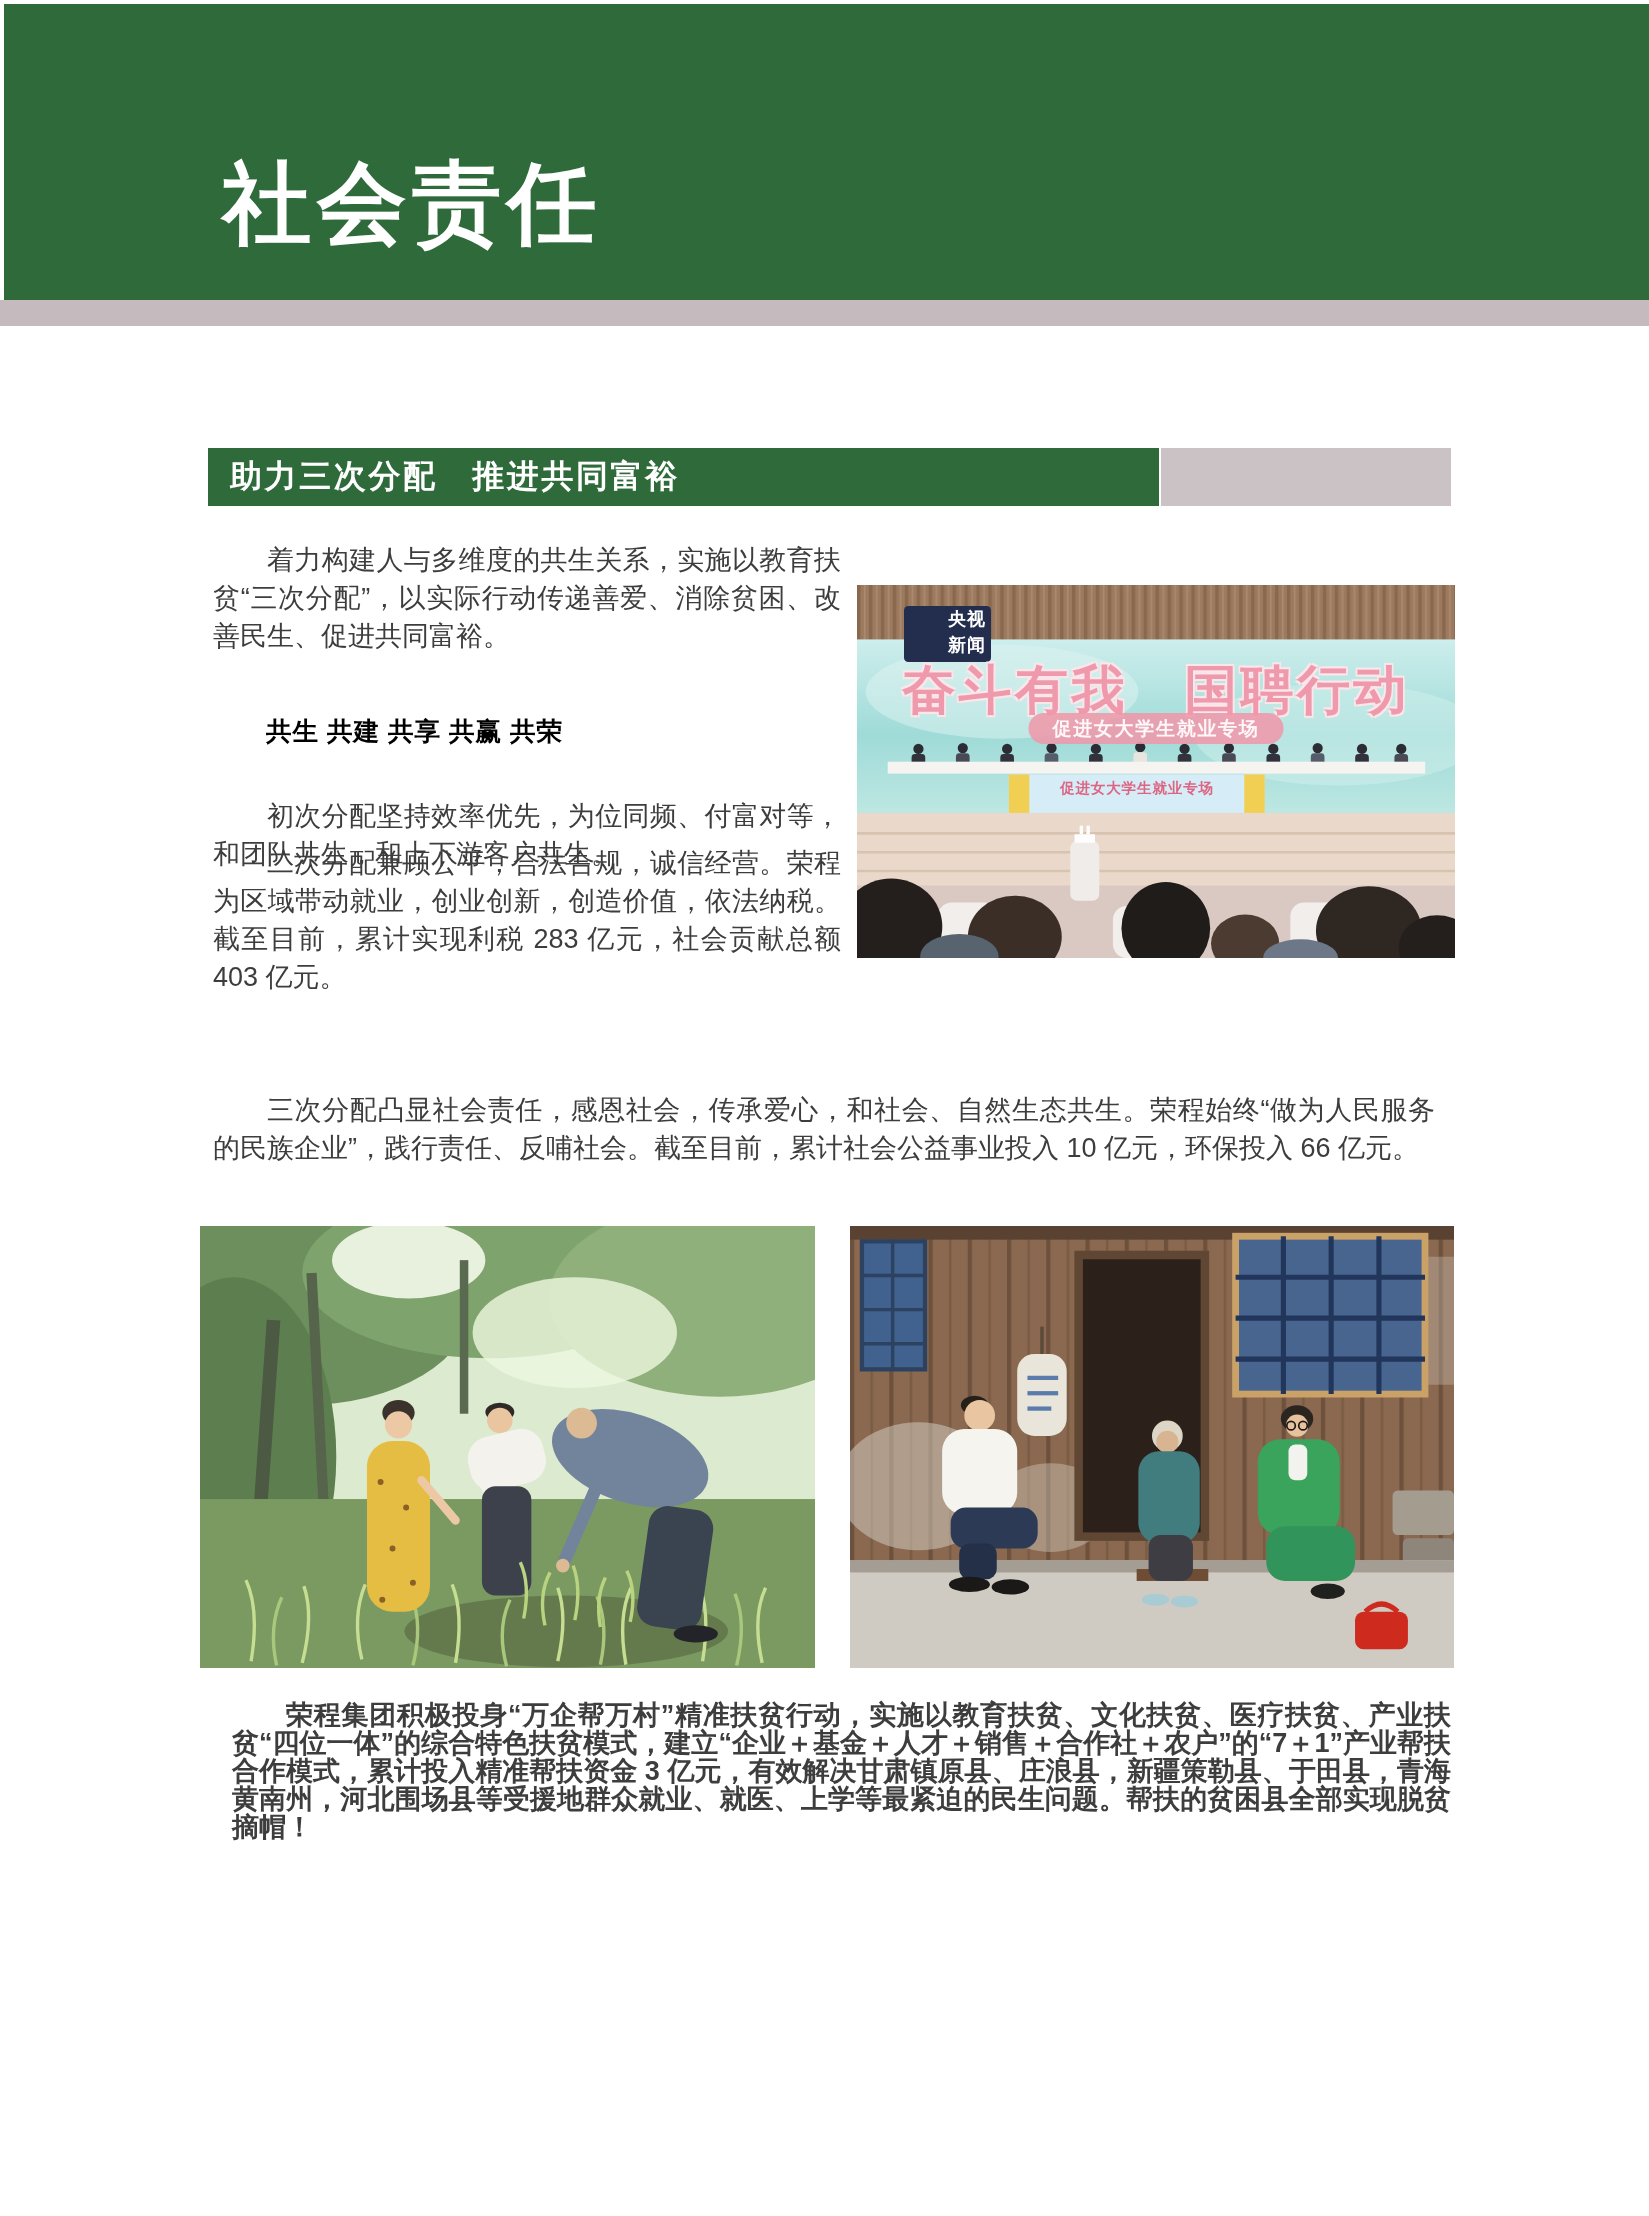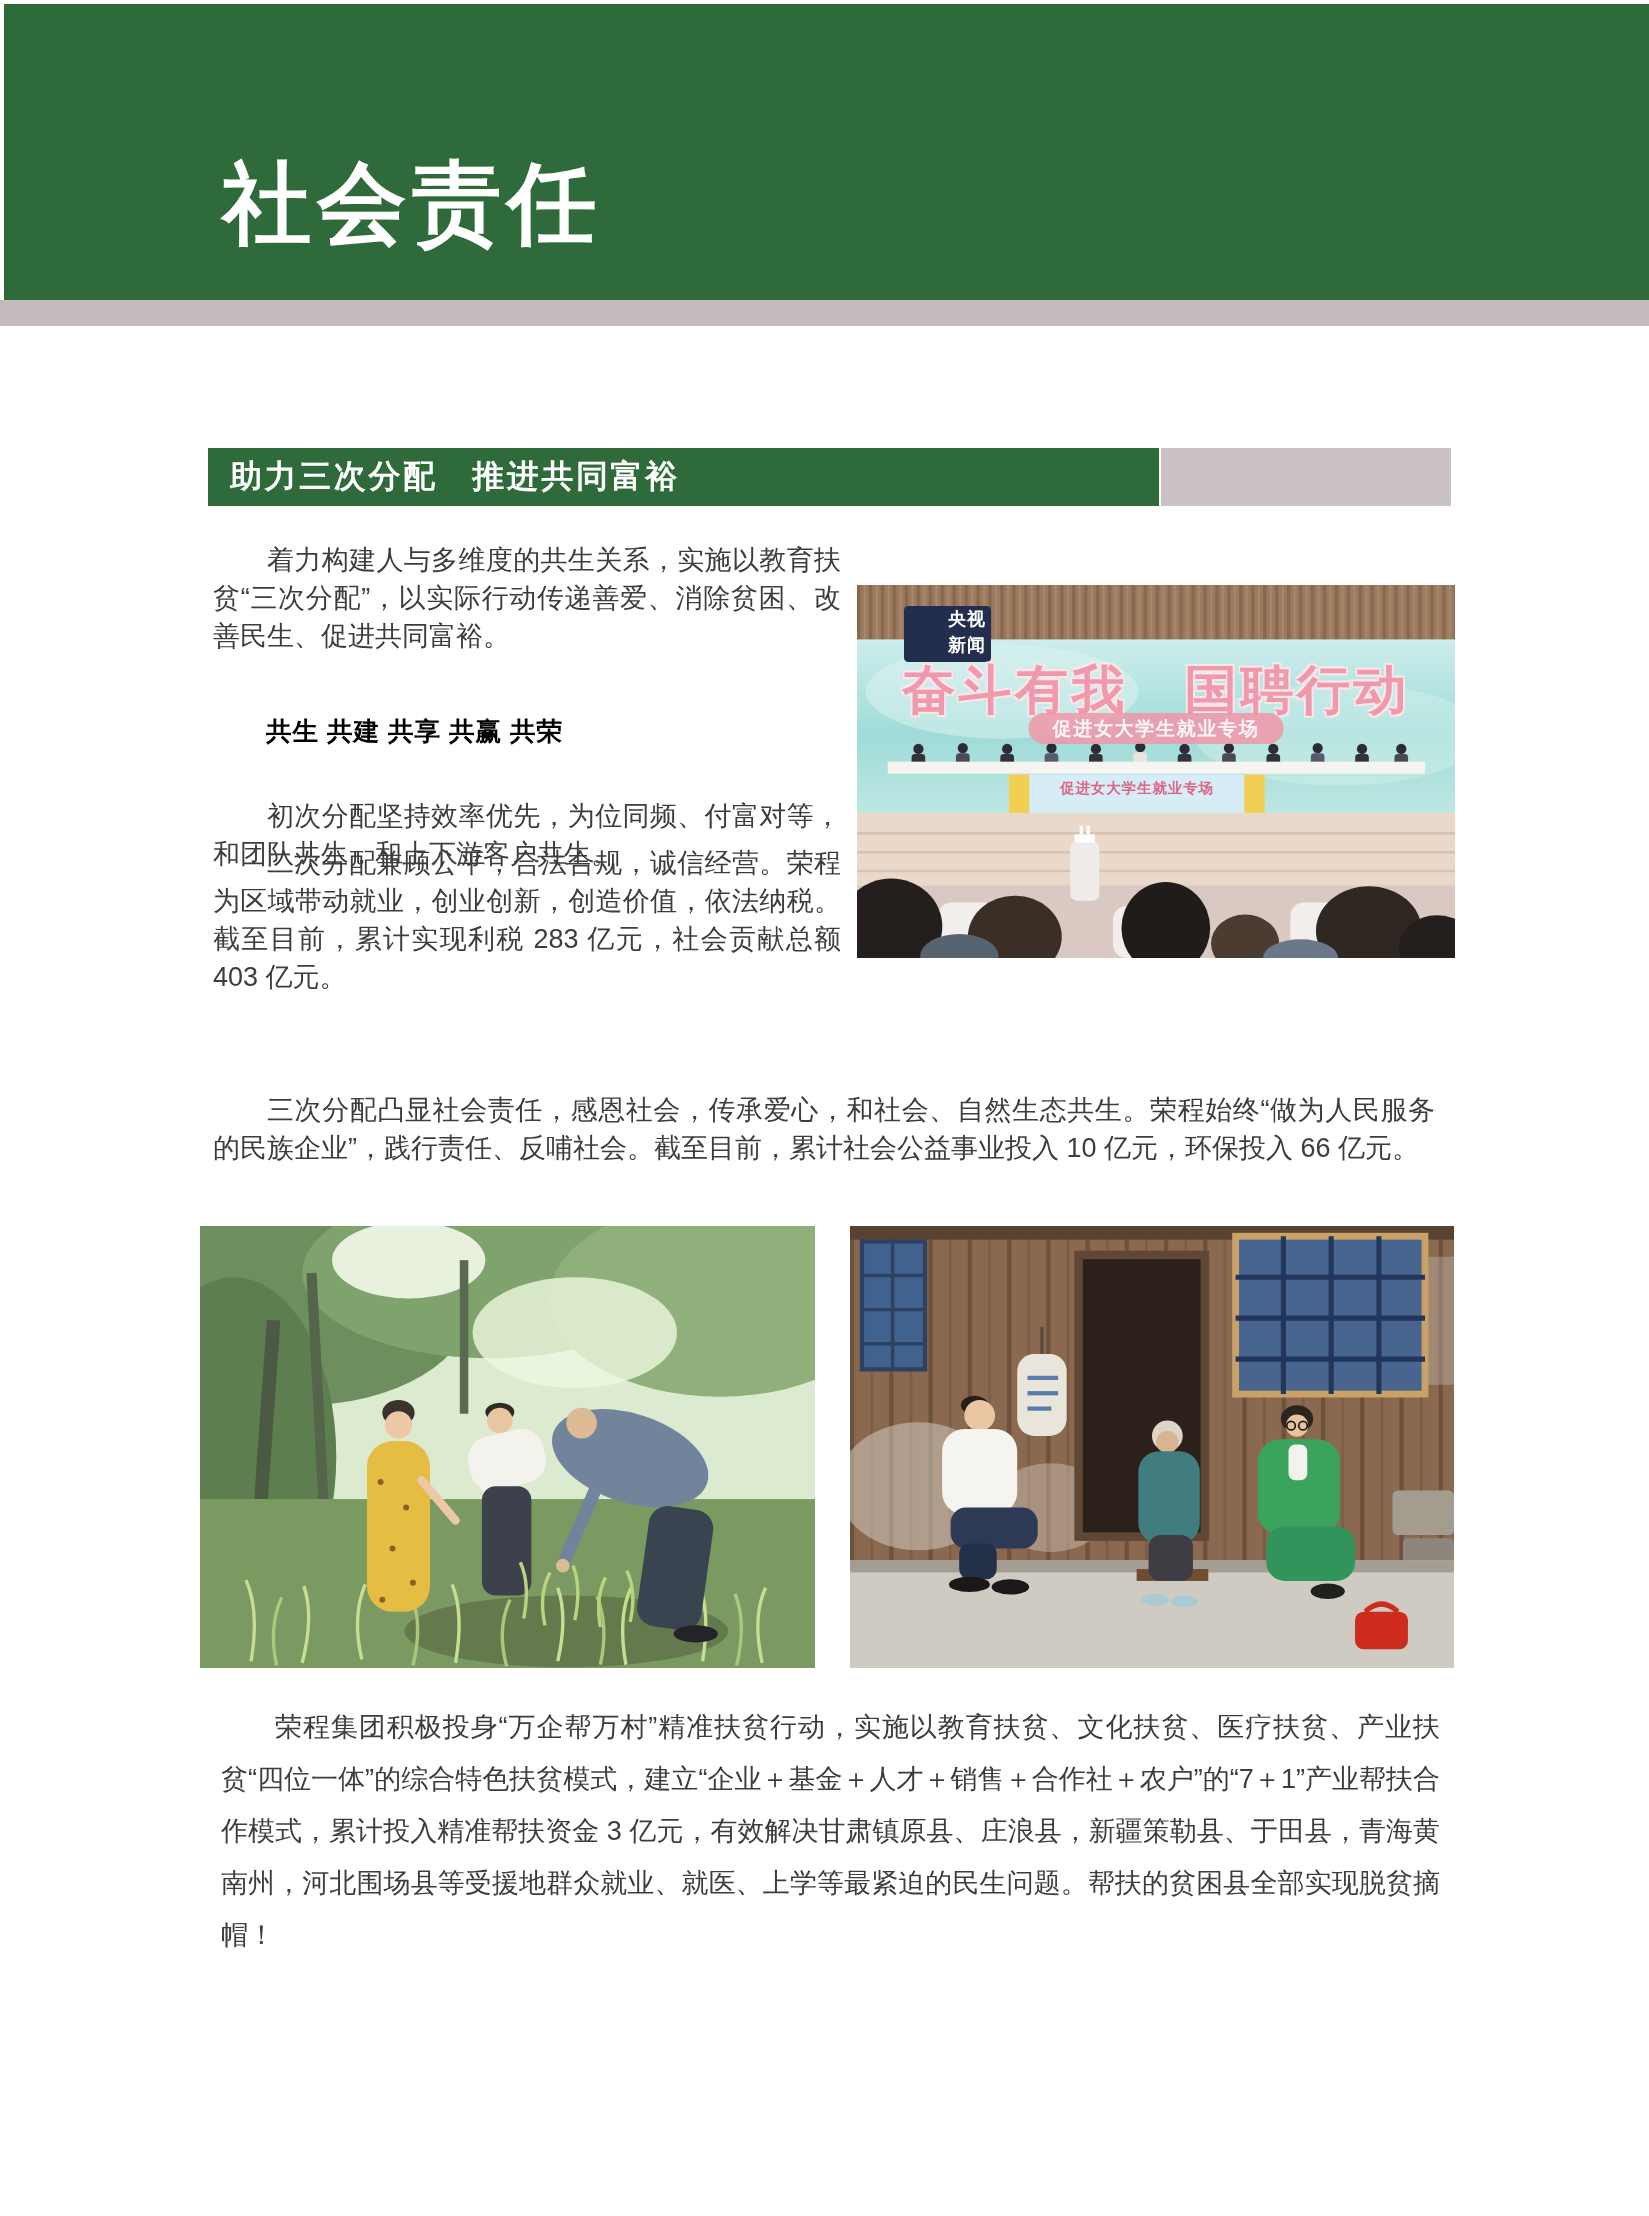--- a/index.html
+++ b/index.html
@@ -22,21 +22,21 @@
   
   .para{position:absolute;color:#3d3d3d;font-size:27px;line-height:38px;
         text-align:justify;text-indent:2em;margin:0;font-weight:400;}
   .para-narrow{left:213px;width:628px;}
   .p1{top:541px;}
   .subtitle{position:absolute;left:266px;top:714px;margin:0;color:#000000;
             font-size:25.6px;font-weight:700;letter-spacing:0.9px;}
   .p2{top:760px;margin-top:37px;}
   .p3{top:844px;}
   .p4{left:213px;top:1091px;width:1222px;}
-  .p5{left:221px;top:1701px;width:1219px;line-height:52px;}
+  .p5{left:232px;top:1701px;width:1219px;line-height:28px;font-weight:bold;}
 
   
   .photo{position:absolute;overflow:hidden;}
   .photo svg{display:block;width:100%;height:100%;}
   .photo-cctv{left:857px;top:585px;width:598px;height:373px;background:#bfe3e0;}
   .photo-field{left:200px;top:1226px;width:615px;height:442px;background:#7a9a62;}
   .photo-home{left:850px;top:1226px;width:604px;height:442px;background:#8a6950;}
 
   
   .cctv-badge{position:absolute;left:47px;top:20.5px;width:48px;height:56px;background:#232e4e;

